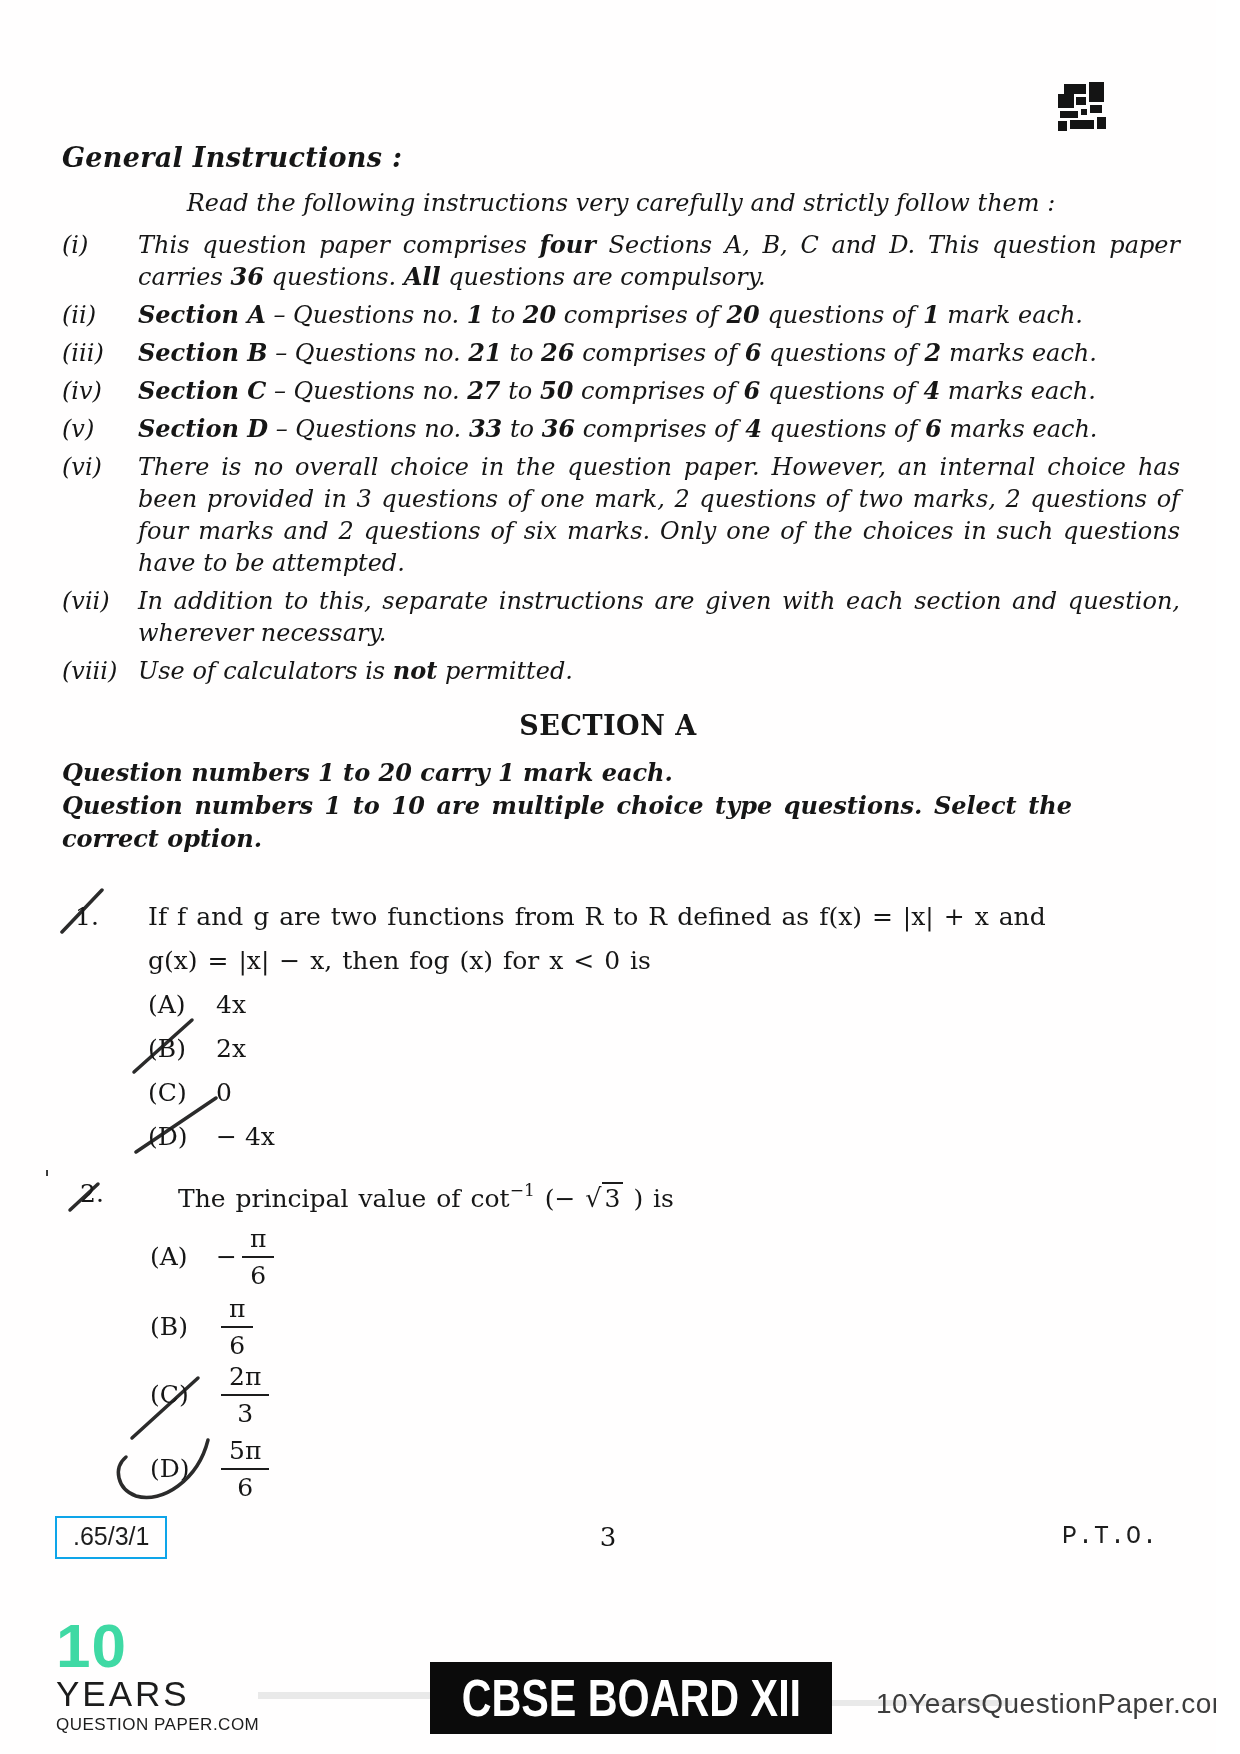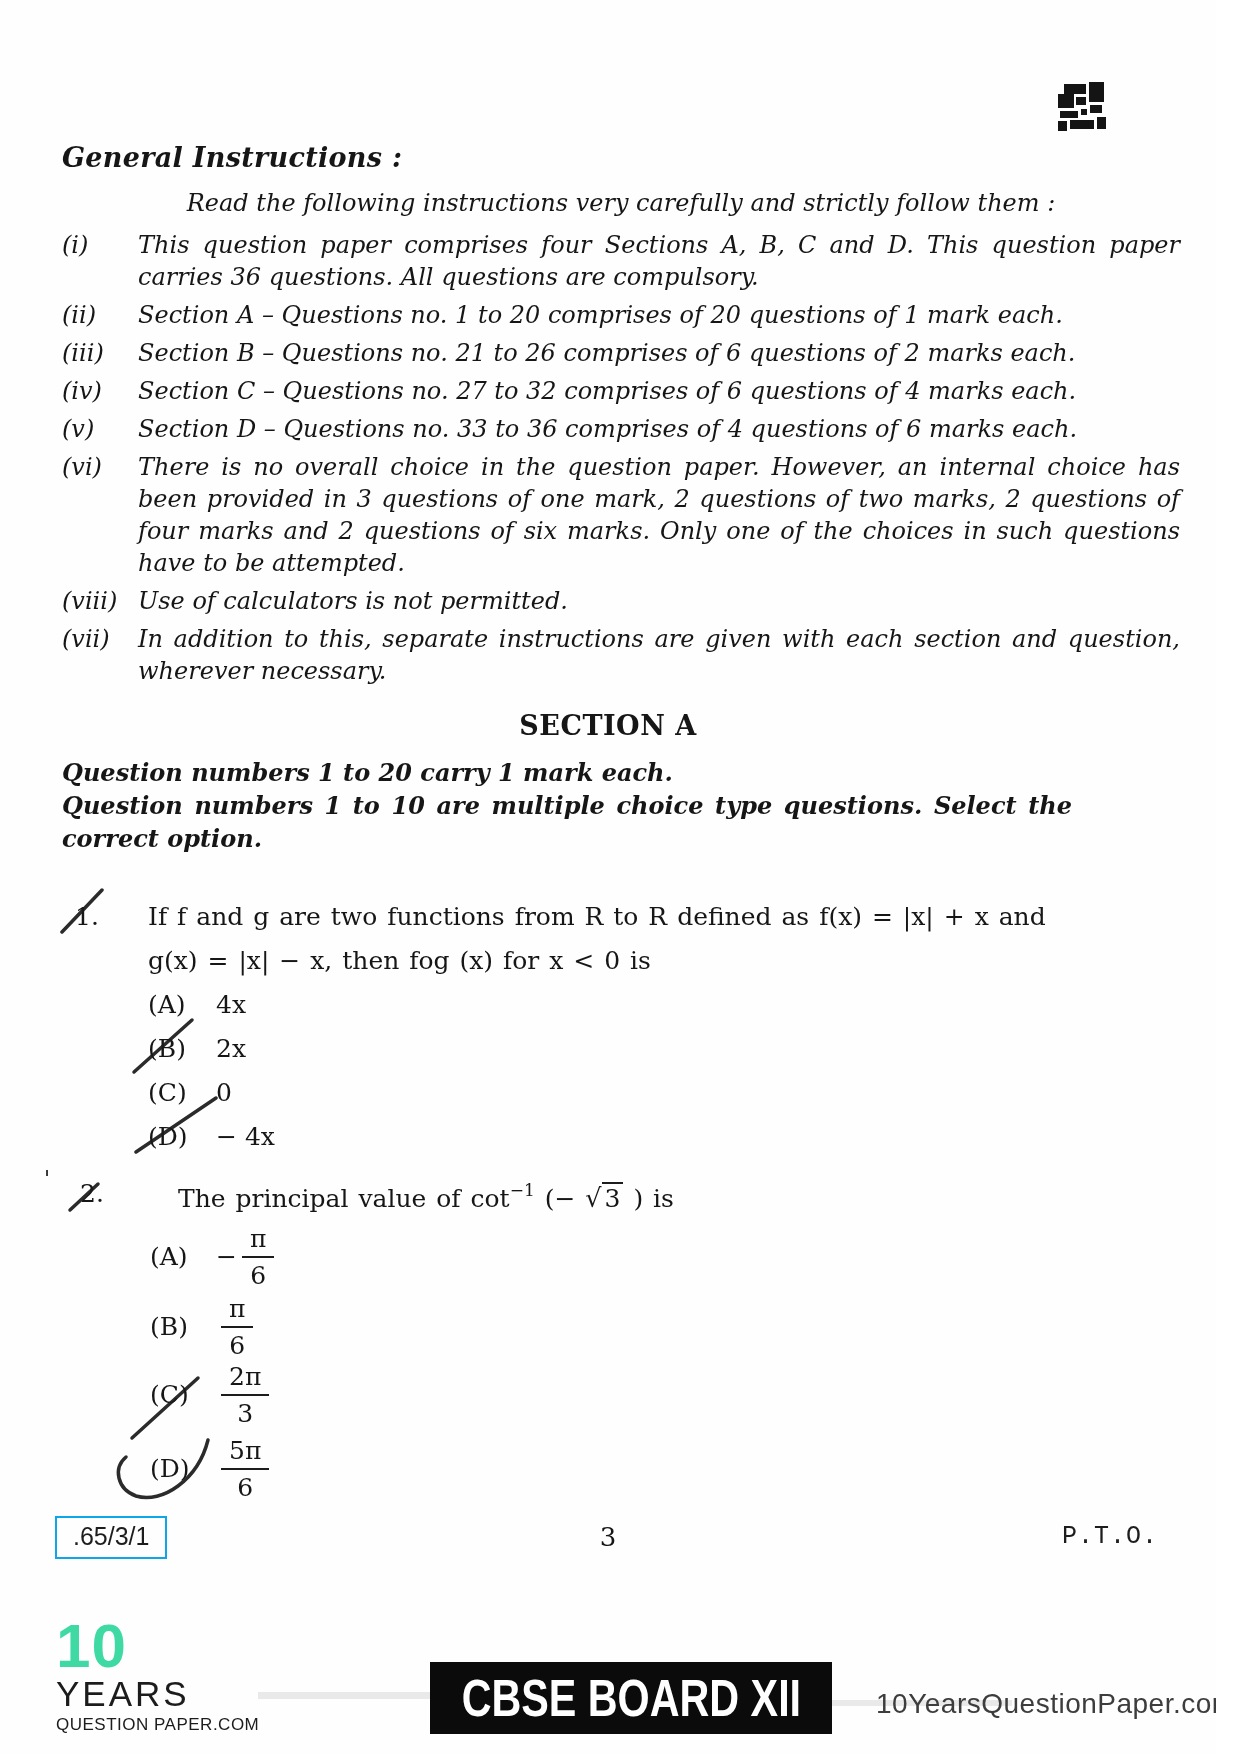--- a/index.html
+++ b/index.html
@@ -13,21 +13,21 @@
   }
   
   .stamp{position:absolute;left:1056px;top:82px;width:54px;height:54px;}
   
   .instructions{position:absolute;left:62px;top:142px;width:1118px;font-style:italic;}
   .instructions h1{margin:0 0 14px 0;font-size:27px;font-weight:bold;font-style:italic;letter-spacing:.3px;}
   .lead{margin:0 0 10px 0;font-size:24px;line-height:32px;text-align:center;}
   .ilist .item{display:flex;margin-bottom:6px;}
   .ilabel{flex:none;width:76px;font-size:24px;line-height:32px;}
   .itext{flex:1;font-size:24px;line-height:32px;text-align:justify;}
-  .seg-b{font-weight:normal;}
+  .seg-b{font-weight:bold;}
   
   .section-heading{position:absolute;left:0;top:710px;width:100%;margin:0;text-align:center;
     font-size:27px;font-weight:bold;letter-spacing:.5px;}
   .section-intro{position:absolute;left:62px;top:756px;width:1118px;font-style:italic;font-weight:bold;}
   .section-intro p{margin:0;font-size:24px;line-height:33px;}
   .section-intro p.just{text-align:justify;width:1010px;}
   
   .question{position:absolute;left:62px;width:1118px;font-size:25px;}
   .q1{top:895px;}
   .q2{top:1172px;height:360px;}
@@ -107,37 +107,37 @@
       <div class="item">
         <span class="ilabel">(ii)</span>
         <span class="itext"><span class="seg-b">Section A</span><span> – Questions no. </span><span class="seg-b">1</span><span> to </span><span class="seg-b">20</span><span> comprises of </span><span class="seg-b">20</span><span> questions of </span><span class="seg-b">1</span><span> mark each.</span></span>
       </div>
       <div class="item">
         <span class="ilabel">(iii)</span>
         <span class="itext"><span class="seg-b">Section B</span><span> – Questions no. </span><span class="seg-b">21</span><span> to </span><span class="seg-b">26</span><span> comprises of </span><span class="seg-b">6</span><span> questions of </span><span class="seg-b">2</span><span> marks each.</span></span>
       </div>
       <div class="item">
         <span class="ilabel">(iv)</span>
-        <span class="itext"><span class="seg-b">Section C</span><span> – Questions no. </span><span class="seg-b">27</span><span> to </span><span class="seg-b">32</span><span> comprises of </span><span class="seg-b">6</span><span> questions of </span><span class="seg-b">4</span><span> marks each.</span></span>
+        <span class="itext"><span class="seg-b">Section C</span><span> – Questions no. </span><span class="seg-b">27</span><span> to </span><span class="seg-b">50</span><span> comprises of </span><span class="seg-b">6</span><span> questions of </span><span class="seg-b">4</span><span> marks each.</span></span>
       </div>
       <div class="item">
         <span class="ilabel">(v)</span>
         <span class="itext"><span class="seg-b">Section D</span><span> – Questions no. </span><span class="seg-b">33</span><span> to </span><span class="seg-b">36</span><span> comprises of </span><span class="seg-b">4</span><span> questions of </span><span class="seg-b">6</span><span> marks each.</span></span>
       </div>
       <div class="item">
         <span class="ilabel">(vi)</span>
         <span class="itext"><span>There is no overall choice in the question paper. However, an internal choice has been provided in 3 questions of one mark, 2 questions of two marks, 2 questions of four marks and 2 questions of six marks. Only one of the choices in such questions have to be attempted.</span></span>
       </div>
       <div class="item">
+        <span class="ilabel">(vii)</span>
+        <span class="itext"><span>In addition to this, separate instructions are given with each section and question, wherever necessary.</span></span>
+      </div>
+      <div class="item">
         <span class="ilabel">(viii)</span>
         <span class="itext"><span>Use of calculators is </span><span class="seg-b">not</span><span> permitted.</span></span>
-      </div>
-      <div class="item">
-        <span class="ilabel">(vii)</span>
-        <span class="itext"><span>In addition to this, separate instructions are given with each section and question, wherever necessary.</span></span>
       </div>
     </div>
   </section>
 
   <h2 class="section-heading">SECTION A</h2>
   <div class="section-intro">
     <p>Question numbers 1 to 20 carry 1 mark each.</p>
     <p class="just">Question numbers 1 to 10 are multiple choice type questions. Select the correct option.</p>
   </div>
 

